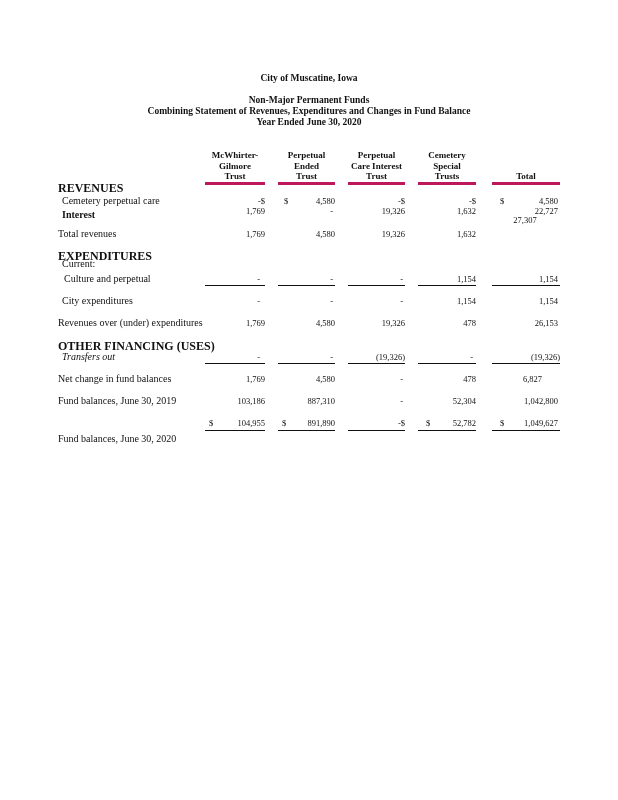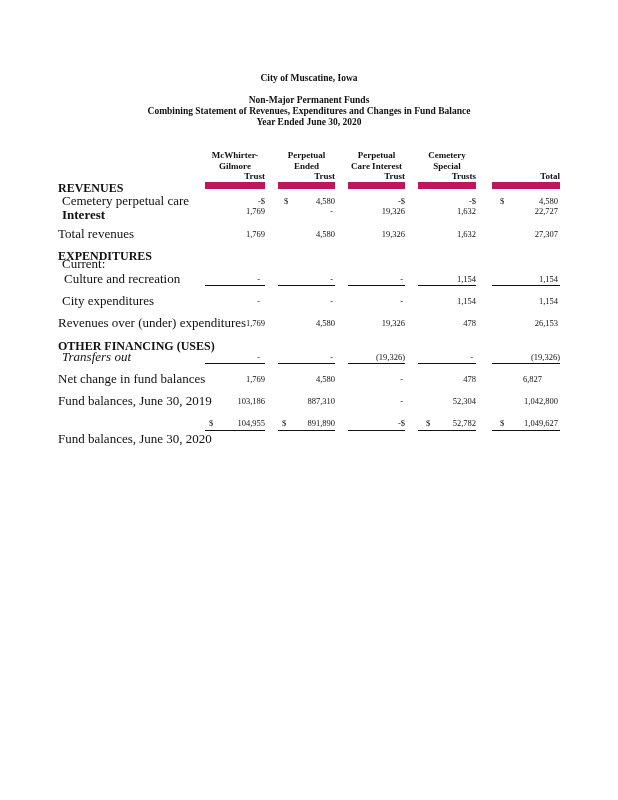--- a/index.html
+++ b/index.html
@@ -2,22 +2,22 @@
 <html><head>
 <meta charset="utf-8">
 <style>
   html, body { margin: 0; padding: 0; background: #ffffff; }
   body { width: 618px; height: 800px; position: relative; overflow: hidden;
          font-family: "Liberation Serif", "DejaVu Serif", serif; color: #111; }
   .hdr { position: absolute; left: 0; width: 618px; text-align: center;
          font-size: 9.5px; font-weight: bold; line-height: 11px; }
   .colhead { position: absolute; top: 150px; font-size: 9px; font-weight: bold;
              text-align: center; line-height: 10.5px; }
-  .colhead .ul { border-bottom: 7px solid #be185d; text-align: right; }
-  .lbl { position: absolute; left: 58px; font-size: 13px; line-height: 10px; white-space: nowrap; }
+  .colhead .ul { border-bottom: 3px solid #be185d; }
+  .lbl { position: absolute; left: 58px; font-size: 10px; line-height: 10px; white-space: nowrap; }
   .sec { font-weight: bold; font-size: 12px; }
   .ind1 { left: 62px; }
   .ind2 { left: 64px; }
   .cell { position: absolute; font-size: 8.5px; line-height: 10px; text-align: right; white-space: nowrap; }
   .dollar { position: absolute; font-size: 8.5px; line-height: 10px; }
   .rule { position: absolute; height: 0; border-top: 1px solid #111; }
 </style>
 </head>
 <body>
 
@@ -68,25 +68,25 @@
 <div class="cell" style="left:278px;width:55px;top:206px;">-</div>
 <div class="cell" style="left:348px;width:57px;top:206px;">19,326</div>
 <div class="cell" style="left:418px;width:58px;top:206px;">1,632</div>
 <div class="cell" style="left:492px;width:66px;top:206px;">22,727</div>
 
 <div class="lbl" style="top:229px;">Total revenues</div>
 <div class="cell" style="left:205px;width:60px;top:229px;">1,769</div>
 <div class="cell" style="left:278px;width:57px;top:229px;">4,580</div>
 <div class="cell" style="left:348px;width:57px;top:229px;">19,326</div>
 <div class="cell" style="left:418px;width:58px;top:229px;">1,632</div>
-<div class="cell" style="left:492px;width:66px;top:229px;">27,307</div>
+<div class="cell" style="left:492px;width:66px;top:215px;text-align:center;">27,307</div>
 
 <div class="lbl sec" style="top:251px;">EXPENDITURES</div>
 <div class="lbl ind1" style="top:259px;">Current:</div>
-<div class="lbl ind2" style="top:274px;">Culture and recreation</div>
+<div class="lbl ind2" style="top:274px;">Culture and perpetual</div>
 <div class="cell" style="left:205px;width:55px;top:274px;">-</div>
 <div class="cell" style="left:278px;width:55px;top:274px;">-</div>
 <div class="cell" style="left:348px;width:55px;top:274px;">-</div>
 <div class="cell" style="left:418px;width:58px;top:274px;">1,154</div>
 <div class="cell" style="left:492px;width:66px;top:274px;">1,154</div>
 <div class="rule" style="left:205px;width:60px;top:285px;"></div>
 <div class="rule" style="left:278px;width:57px;top:285px;"></div>
 <div class="rule" style="left:348px;width:57px;top:285px;"></div>
 <div class="rule" style="left:418px;width:58px;top:285px;"></div>
 <div class="rule" style="left:492px;width:68px;top:285px;"></div>

